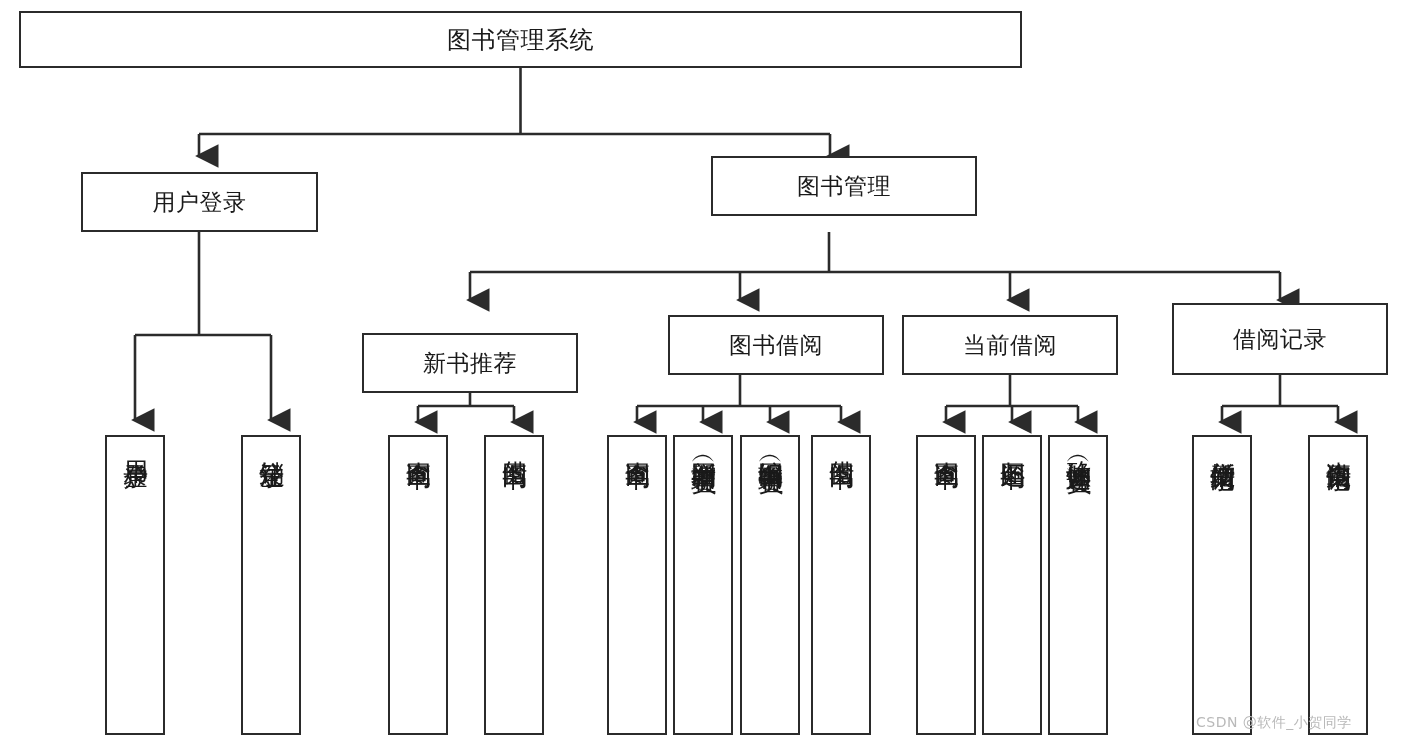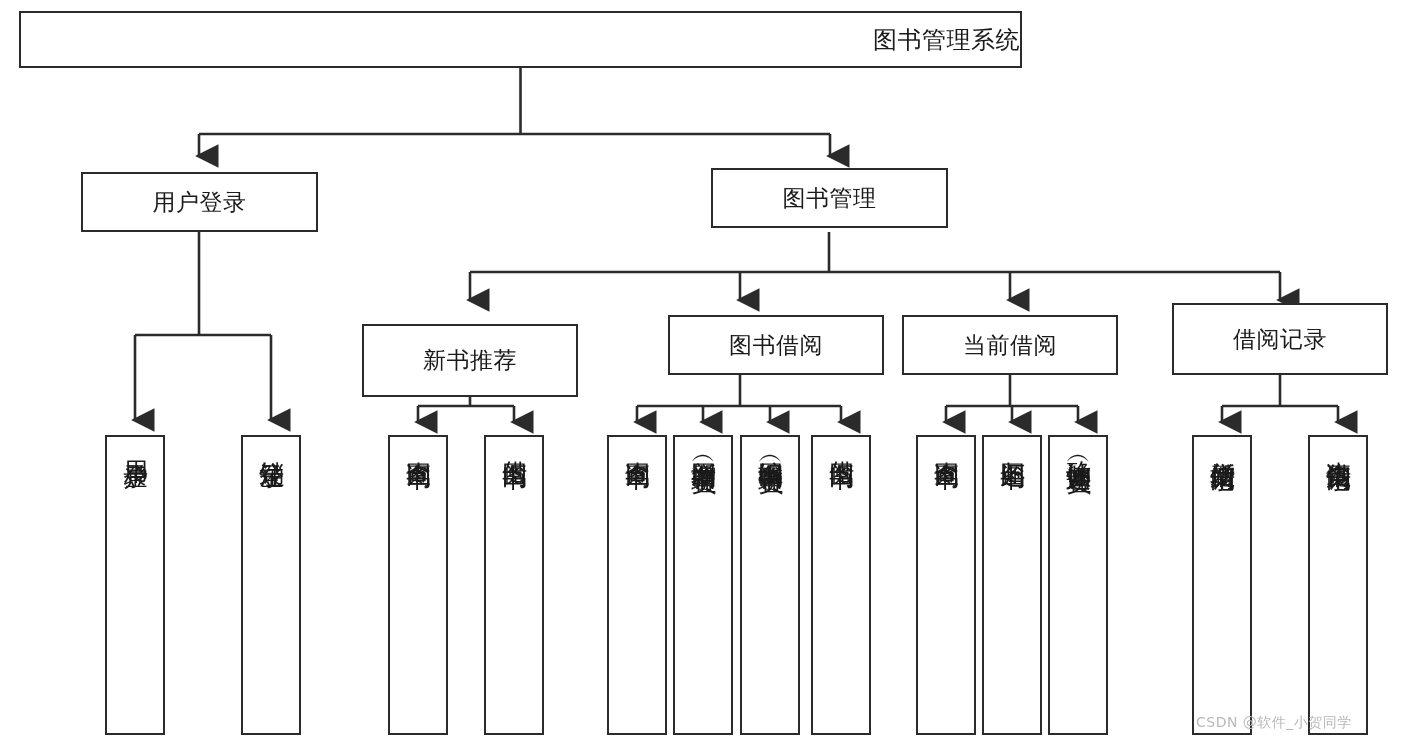--- a/index.html
+++ b/index.html
@@ -116,32 +116,32 @@
       <path d="M 1012 406 L 1012 422" marker-end="url(#arrow)"></path>
       <path d="M 1078 406 L 1078 422" marker-end="url(#arrow)"></path>
 
       <path d="M 1280 375 L 1280 406"></path>
       <path d="M 1222 406 L 1338 406"></path>
       <path d="M 1222 406 L 1222 422" marker-end="url(#arrow)"></path>
       <path d="M 1338 406 L 1338 422" marker-end="url(#arrow)"></path>
     </g>
   </svg>
 
-  <div class="node root horizontal" style="left:19px; top:11px; width:1003px; height:57px;justify-content:flex-end;">
+  <div class="node root horizontal" style="left:19px; top:11px; width:1003px; height:57px;">
     <span class="node-label">图书管理系统</span>
   </div>
 
   <div class="node horizontal" style="left:81px; top:172px; width:237px; height:60px;">
     <span class="node-label">用户登录</span>
   </div>
-  <div class="node horizontal" style="left:711px; top:168px; width:237px; height:60px;">
+  <div class="node horizontal" style="left:711px; top:156px; width:266px; height:60px;">
     <span class="node-label">图书管理</span>
   </div>
 
-  <div class="node horizontal" style="left:362px; top:324px; width:216px; height:73px;">
+  <div class="node horizontal" style="left:362px; top:333px; width:216px; height:60px;">
     <span class="node-label">新书推荐</span>
   </div>
   <div class="node horizontal" style="left:668px; top:315px; width:216px; height:60px;">
     <span class="node-label">图书借阅</span>
   </div>
   <div class="node horizontal" style="left:902px; top:315px; width:216px; height:60px;justify-content:center;">
     <span class="node-label">当前借阅</span>
   </div>
   <div class="node horizontal" style="left:1172px; top:303px; width:216px; height:72px;align-items:center;">
     <span class="node-label">借阅记录</span>

